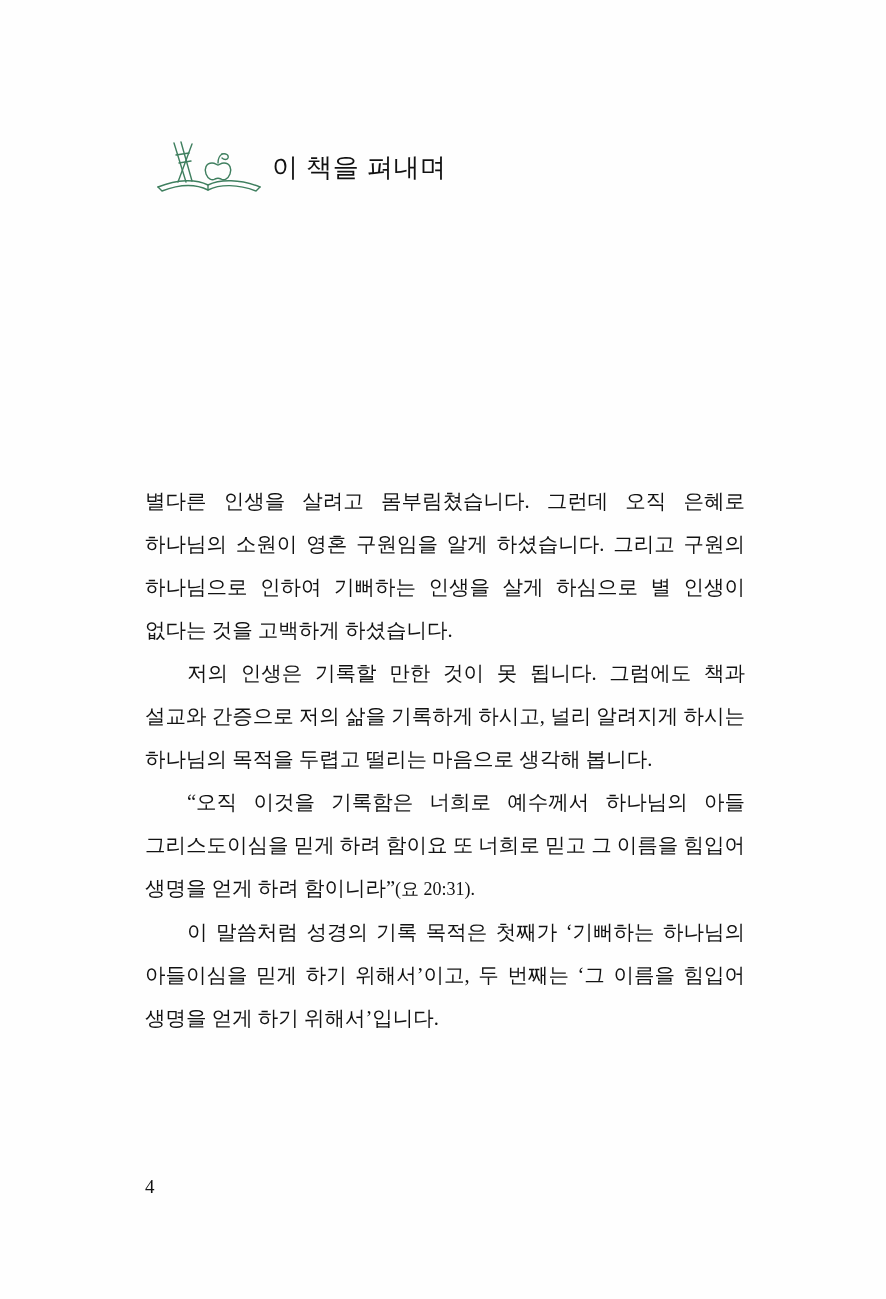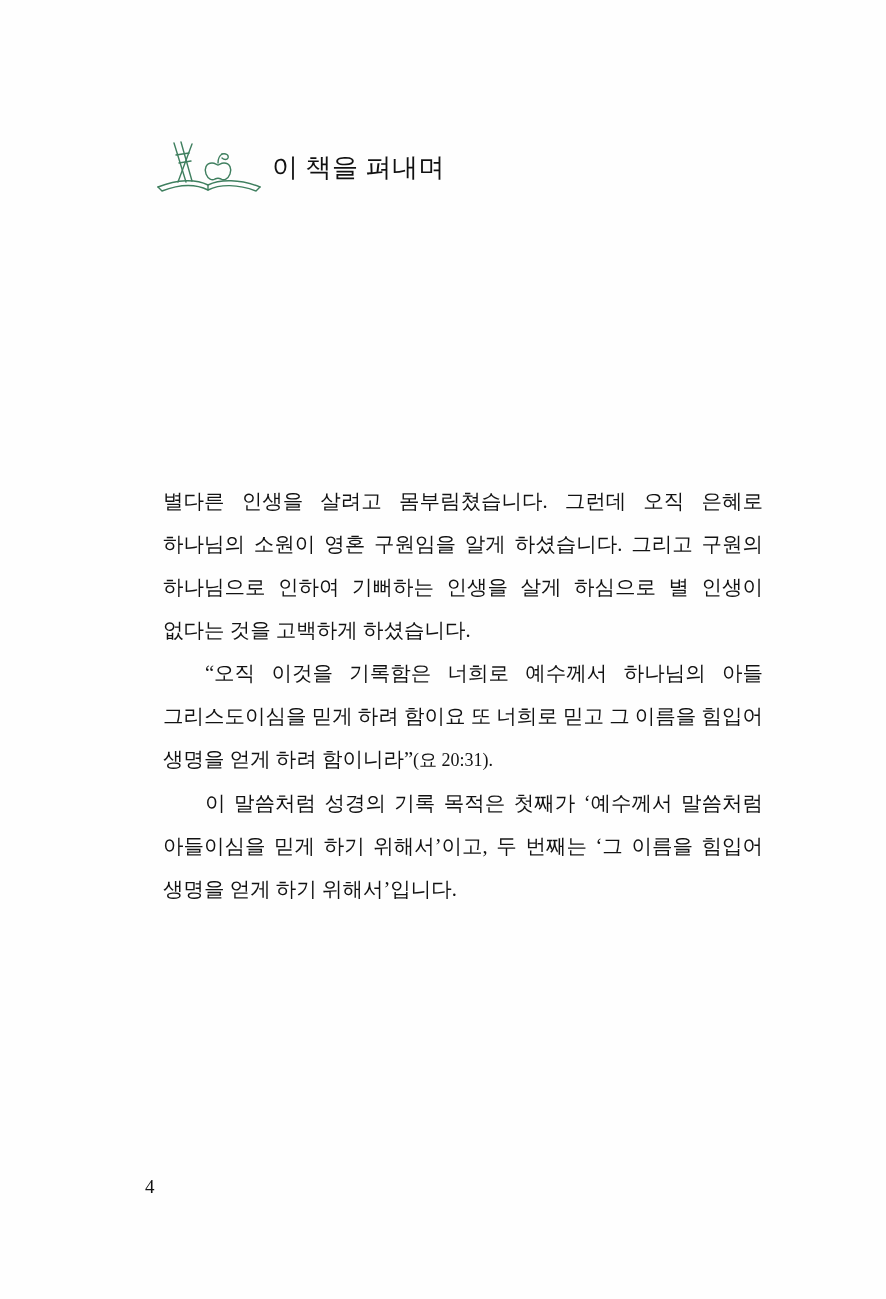--- a/index.html
+++ b/index.html
@@ -37,37 +37,36 @@
     position: relative;
     flex: 0 0 auto;
   }
   .header-emblem svg {
     display: block;
   }
   .header-title {
     font-size: 26px;
     letter-spacing: 0.5px;
     color: #111111;
-    font-family: Liberation Serif, serif;
+    font-family: Liberation Sans, sans-serif;
     margin-left: 6px;
     white-space: nowrap;
   }
 
   
   .body-text {
     position: absolute;
     left: 145px;
     top: 480px;
     width: 600px;
     font-size: 20.5px;
     line-height: 43px;
     color: #121212;
     text-align: justify;
     text-justify: inter-character;
-    margin-left: 18px;
   }
   .para {
     margin: 0;
     word-break: keep-all;
   }
   .para.indent {
     text-indent: 42px;
   }
   .ref {
     font-size: 18px;
@@ -107,19 +106,20 @@
           <path d="M70 28 C 70 24, 71 21, 74 19"></path>
           <path d="M74 19 C 78 18, 81 20, 80 23 C 79 25, 76 25, 74 23"></path>
         </g>
       </svg>
     </span>
     <span class="header-title">이 책을 펴내며</span>
   </div>
 
   <div class="body-text">
     <p class="para">별다른 인생을 살려고 몸부림쳤습니다. 그런데 오직 은혜로 하나님의 소원이 영혼 구원임을 알게 하셨습니다. 그리고 구원의 하나님으로 인하여 기뻐하는 인생을 살게 하심으로 별 인생이 없다는 것을 고백하게 하셨습니다.</p>
+    <p class="para indent">저의 인생은 기록할 만한 것이 못 됩니다. 그럼에도 책과 설교와 간증으로 저의 삶을 기록하게 하시고, 널리 알려지게 하시는 하나님의 목적을 두렵고 떨리는 마음으로 생각해 봅니다.</p>
     <p class="para indent"><span>“오직 이것을 기록함은 너희로 예수께서 하나님의 아들 그리스도이심을 믿게 하려 함이요 또 너희로 믿고 그 이름을 힘입어 생명을 얻게 하려 함이니라”</span><span class="ref">(요 20:31).</span></p>
-    <p class="para indent">이 말씀처럼 성경의 기록 목적은 첫째가 ‘예수께서 말씀처럼 아들이심을 믿게 하기 위해서’이고, 두 번째는 ‘그 이름을 힘입어 생명을 얻게 하기 위해서’입니다.</p>
+    <p class="para indent">이 말씀처럼 성경의 기록 목적은 첫째가 ‘기뻐하는 하나님의 아들이심을 믿게 하기 위해서’이고, 두 번째는 ‘그 이름을 힘입어 생명을 얻게 하기 위해서’입니다.</p>
   </div>
 
   <div class="page-number">4</div>
 
 </div>
 
 </body></html>

